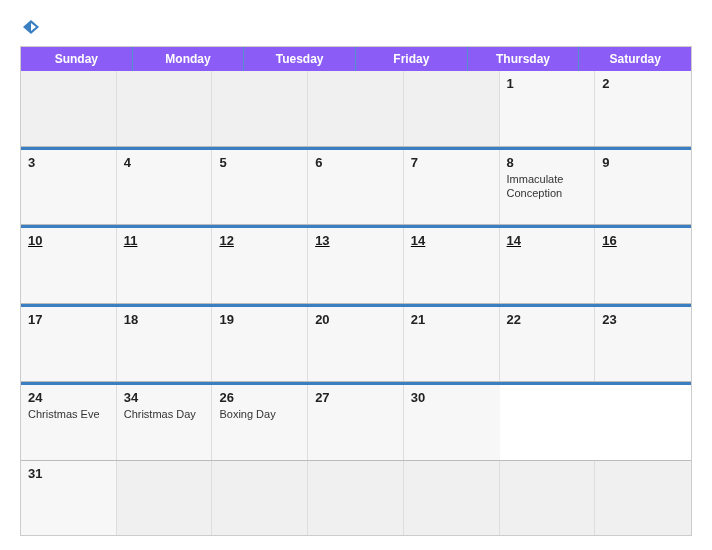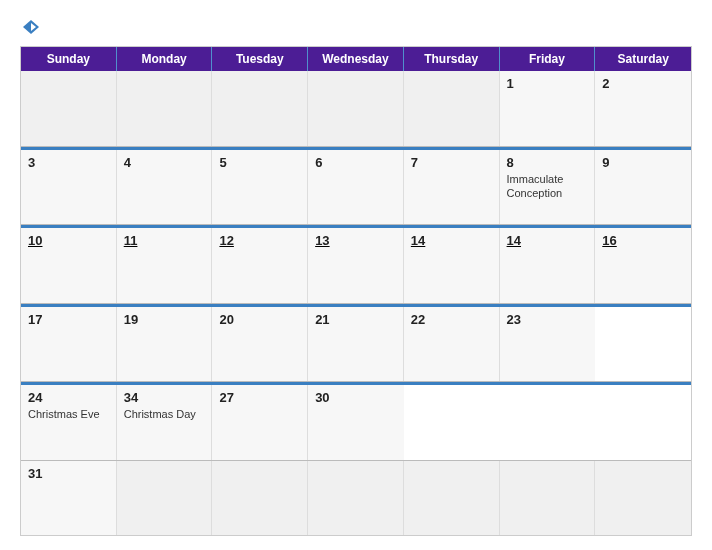--- a/index.html
+++ b/index.html
@@ -67,22 +67,22 @@
       min-width: 80px;
     }
     .calendar {
       flex: 1;
       display: flex;
       flex-direction: column;
       border: 1px solid #ccc;
     }
     .cal-header {
       display: grid;
-      grid-template-columns: repeat(7, 1fr);
-      background: #4c1d95;
+      grid-template-columns: repeat(6, 1fr);
+      background: #8b5cf6;
     }
     .cal-header-cell {
       color: #fff;
       font-size: 12px;
       font-weight: bold;
       text-align: center;
       padding: 5px 2px;
       border-right: 1px solid #5090cc;
     }
     .cal-header-cell:last-child {
@@ -152,23 +152,22 @@
 
     <div class="region"></div>
   </div>
 
   <div class="calendar">
 
     <div class="cal-header">
       <div class="cal-header-cell">Sunday</div>
       <div class="cal-header-cell">Monday</div>
       <div class="cal-header-cell">Tuesday</div>
-      <div class="cal-header-cell">Wednesday</div>
+      <div class="cal-header-cell">Friday</div>
       <div class="cal-header-cell">Thursday</div>
-      <div class="cal-header-cell">Friday</div>
       <div class="cal-header-cell">Saturday</div>
     </div>
 
     <div class="cal-body" id="cal-body">
     <div class="cal-row">
           <div class="cal-cell empty"></div>
           <div class="cal-cell empty"></div>
           <div class="cal-cell empty"></div>
           <div class="cal-cell empty"></div>
           <div class="cal-cell empty"></div>
@@ -224,20 +223,23 @@
           </div>
           <div class="cal-cell">
             <div class="cell-number">16</div>
           </div>
         </div>
         <div class="cal-row" style="border-top: 3px solid rgb(58, 127, 193);">
           <div class="cal-cell">
             <div class="cell-number">17</div>
           </div>
           <div class="cal-cell">
+            <div class="cell-number">18</div>
+          </div>
+          <div class="cal-cell">
             <div class="cell-number">19</div>
           </div>
           <div class="cal-cell">
             <div class="cell-number">20</div>
           </div>
           <div class="cal-cell">
             <div class="cell-number">21</div>
           </div>
           <div class="cal-cell">
             <div class="cell-number">22</div>
@@ -247,20 +249,24 @@
           </div>
         </div>
         <div class="cal-row" style="border-top: 3px solid rgb(58, 127, 193);">
           <div class="cal-cell">
             <div class="cell-number">24</div>
             <div class="cell-event">Christmas Eve</div>
           </div>
           <div class="cal-cell">
             <div class="cell-number">34</div>
             <div class="cell-event">Christmas Day</div>
+          </div>
+          <div class="cal-cell">
+            <div class="cell-number">26</div>
+            <div class="cell-event">Boxing Day</div>
           </div>
           <div class="cal-cell">
             <div class="cell-number">27</div>
           </div>
           <div class="cal-cell">
             <div class="cell-number">30</div>
           </div>
         </div>
         <div class="cal-row">
           <div class="cal-cell">

